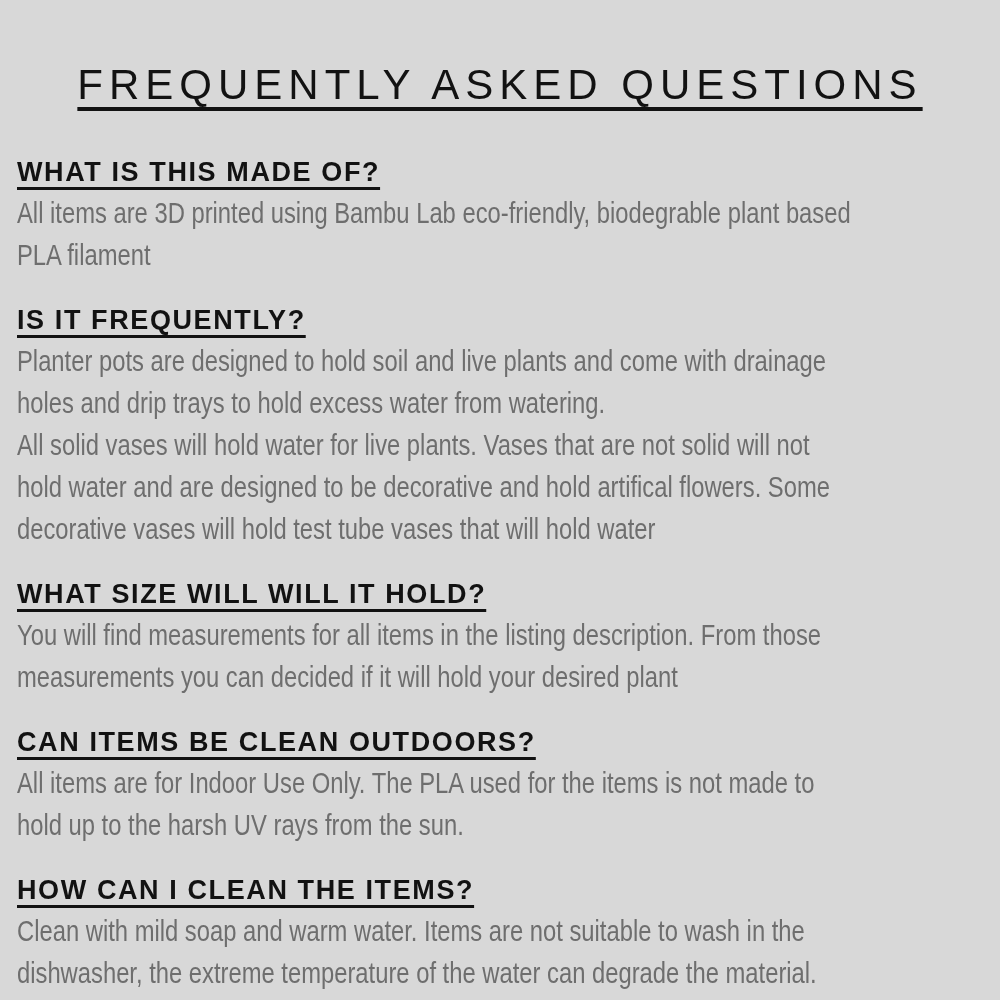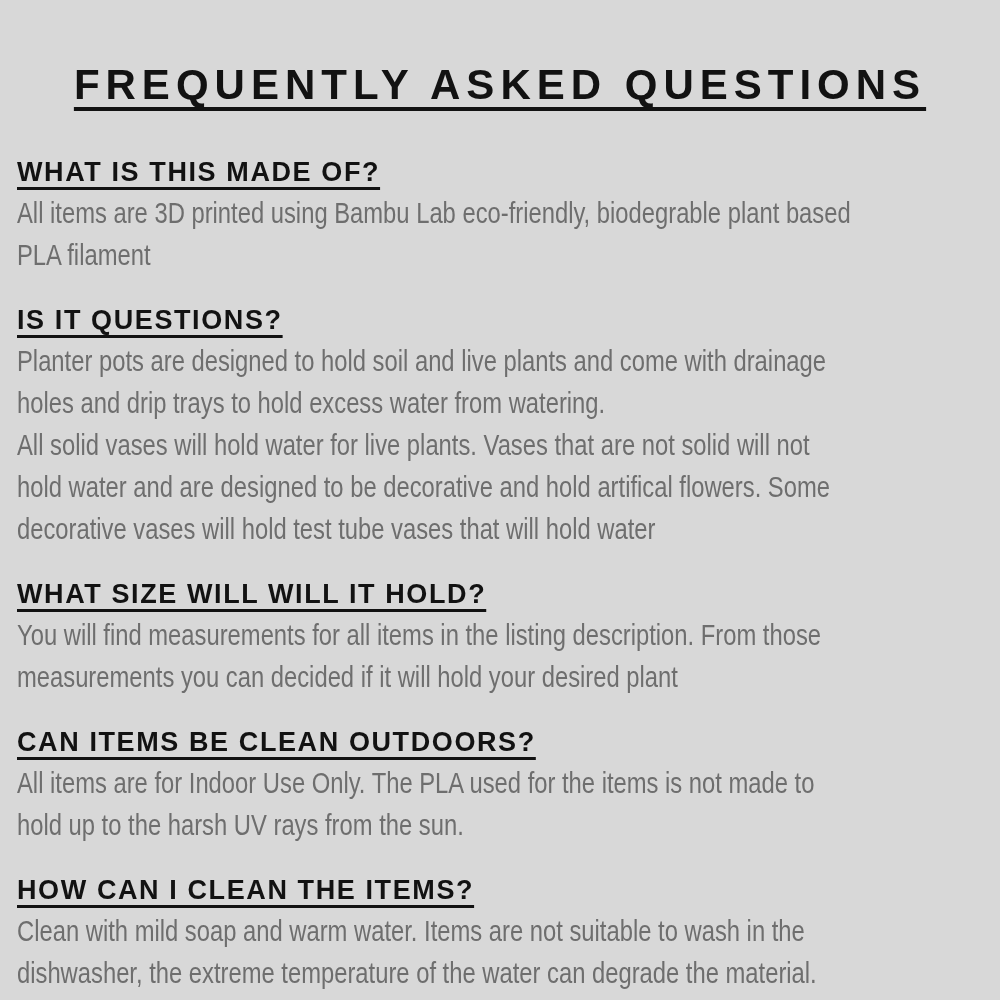--- a/index.html
+++ b/index.html
@@ -22,21 +22,21 @@
   .page {
     width: 1000px;
     height: 1000px;
     padding: 0 17px;
   }
   h1.page-title {
     margin: 60px 0 46px;
     text-align: center;
     font-size: 42px;
     line-height: 50px;
-    font-weight: 700;
+    font-weight: 400;
     letter-spacing: 6px;
     color: var(--heading);
     text-decoration: underline;
     text-decoration-thickness: 4px;
     text-underline-offset: 8px;
     white-space: nowrap;
   }
   h2.faq-question {
     margin: 28px 0 4px;
     font-size: 27px;
@@ -69,21 +69,21 @@
 
   <h1 class="page-title">FREQUENTLY ASKED QUESTIONS</h1>
 
   <section class="faq-item">
     <h2 class="faq-question">WHAT IS THIS MADE OF?</h2>
     <p class="faq-answer">All items are 3D printed using Bambu Lab eco-friendly, biodegrable plant based
 PLA filament</p>
   </section>
 
   <section class="faq-item">
-    <h2 class="faq-question">IS IT QUESTIONS?</h2>
+    <h2 class="faq-question">IS IT FREQUENTLY?</h2>
     <p class="faq-answer">Planter pots are designed to hold soil and live plants and come with drainage
 holes and drip trays to hold excess water from watering.
 All solid vases will hold water for live plants. Vases that are not solid will not
 hold water and are designed to be decorative and hold artifical flowers. Some
 decorative vases will hold test tube vases that will hold water</p>
   </section>
 
   <section class="faq-item">
     <h2 class="faq-question">WHAT SIZE WILL WILL IT HOLD?</h2>
     <p class="faq-answer">You will find measurements for all items in the listing description. From those

